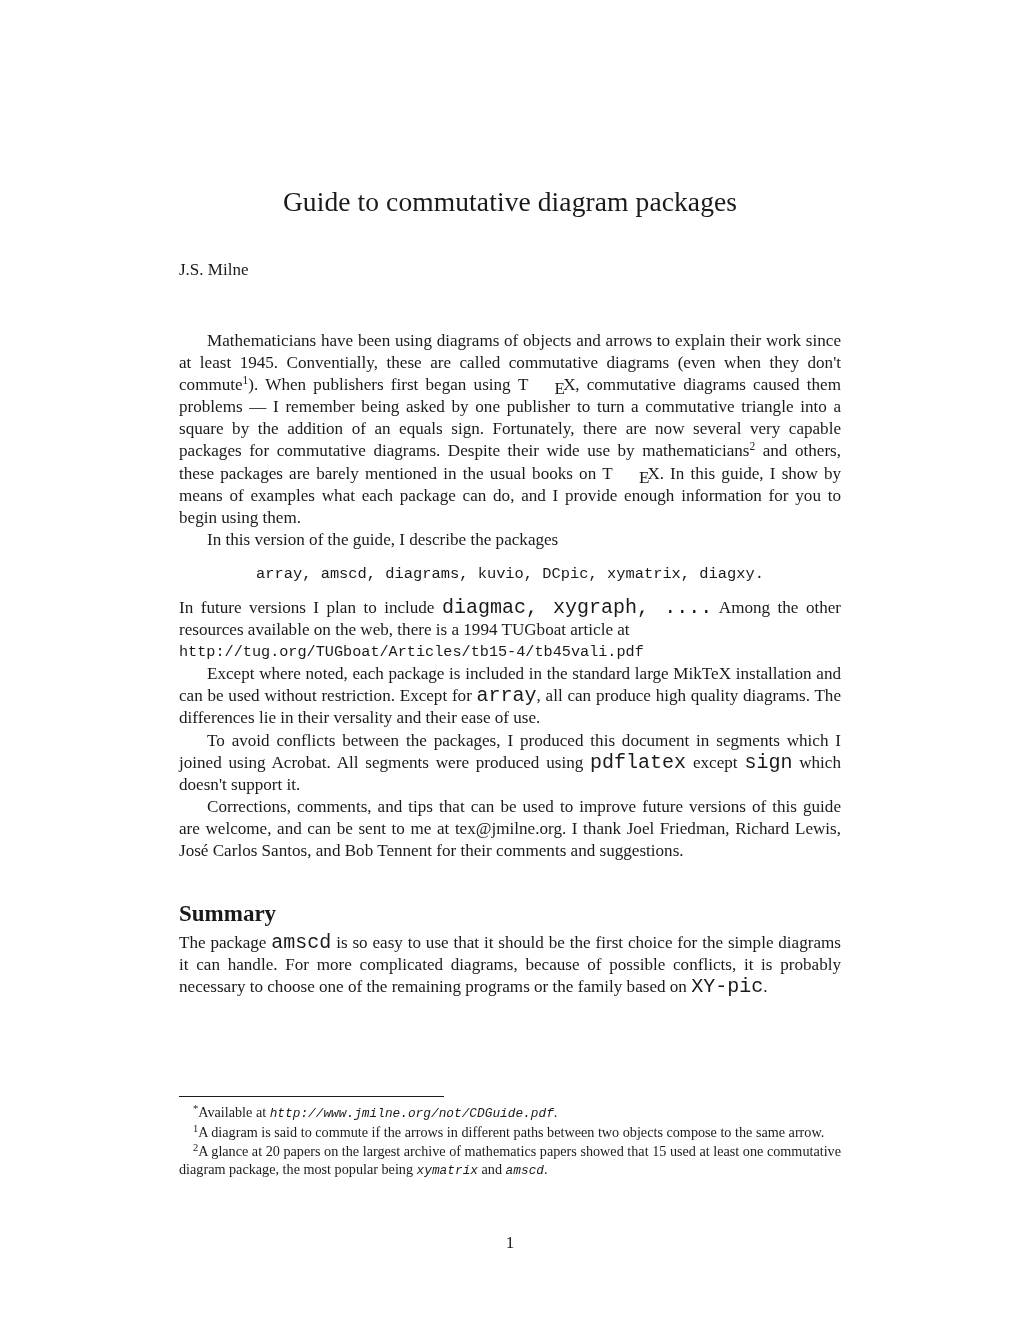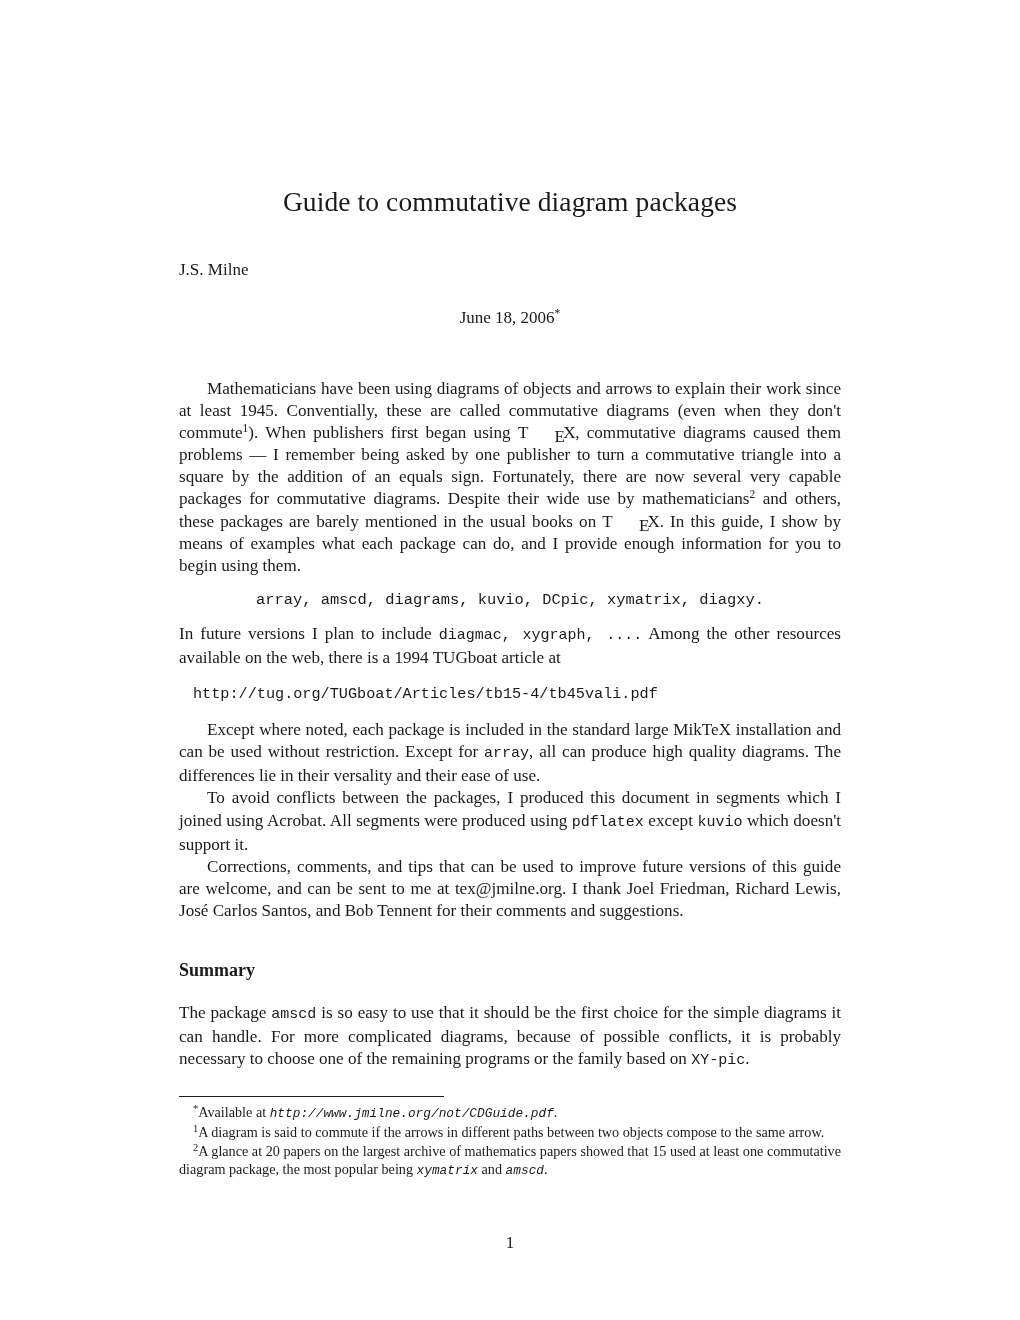--- a/index.html
+++ b/index.html
@@ -65,49 +65,49 @@
     text-align: center;
     font-family: "Liberation Mono", "DejaVu Sans Mono", monospace;
     font-size: 15.4px;
     margin-top: 14px;
     margin-bottom: 14px;
     letter-spacing: 0px;
   }
 
   code, .tt {
     font-family: "Liberation Mono", "DejaVu Sans Mono", monospace;
-    font-size: 15px;
+    font-size: 20px;
   }
   .url-line {
     font-family: "Liberation Mono", "DejaVu Sans Mono", monospace;
     font-size: 15.2px;
-    margin: 14px;
+    margin: 0;
     line-height: 22.1px;
   }
 
   sup.fnmark {
     font-size: 11.5px;
     vertical-align: 6px;
     line-height: 0;
   }
 
   
   .tex { white-space: nowrap; letter-spacing: -0.3px; }
   .tex .e {
     display: inline-block;
     transform: translateY(0.22em);
     margin: 0 -0.09em;
     font-size: 1em;
   }
 
   
   h2.section {
-    font-size: 18px;
+    font-size: 23px;
     font-weight: bold;
-    margin: 38px 0 20px 0;
+    margin: 38px 0 4px 0;
     line-height: 1.2;
   }
 
   
   .footnotes {
     position: absolute;
     left: 179px;
     top: 1096px;
     width: 662px;
   }
@@ -145,38 +145,36 @@
 <body>
 
 <div class="page">
 
   <div class="content">
 
     <h1 class="title">Guide to commutative diagram packages</h1>
 
     <div class="author">J.S. Milne</div>
 
-    <div class="date">
-      <span>June 18, 2006</span><sup class="fnmark">*</sup>
-    </div>
 
     <div class="body-start">
 
       <p class="para"><span>Mathematicians have been using diagrams of objects and arrows to explain their work since at least 1945. Conventially, these are called commutative diagrams (even when they don't commute</span><sup class="fnmark">1</sup><span>). When publishers first began using </span><span class="tex">T<span class="e">E</span>X</span><span>, commutative diagrams caused them problems — I remember being asked by one publisher to turn a commutative triangle into a square by the addition of an equals sign. Fortunately, there are now several very capable packages for commutative diagrams. Despite their wide use by mathematicians</span><sup class="fnmark">2</sup><span> and others, these packages are barely mentioned in the usual books on </span><span class="tex">T<span class="e">E</span>X</span><span>. In this guide, I show by means of examples what each package can do, and I provide enough information for you to begin using them.</span></p>
 
+      <p class="para">In this version of the guide, I describe the packages</p>
 
       <div class="centered-code">array, amscd, diagrams, kuvio, DCpic, xymatrix, diagxy.</div>
 
       <p class="para noindent"><span>In future versions I plan to include </span><code>diagmac, xygraph, ....</code><span> Among the other resources available on the web, there is a 1994 TUGboat article at</span></p>
 
       <p class="url-line">http://tug.org/TUGboat/Articles/tb15-4/tb45vali.pdf</p>
 
       <p class="para"><span>Except where noted, each package is included in the standard large MikTeX installation and can be used without restriction. Except for </span><code>array</code><span>, all can produce high quality diagrams. The differences lie in their versality and their ease of use.</span></p>
 
-      <p class="para"><span>To avoid conflicts between the packages, I produced this document in segments which I joined using Acrobat. All segments were produced using </span><code>pdflatex</code><span> except </span><code>kuvio</code><span> which doesn't support it.</span></p>
+      <p class="para"><span>To avoid conflicts between the packages, I produced this document in segments which I joined using Acrobat. All segments were produced using </span><code>pdflatex</code><span> except </span><code>sign</code><span> which doesn't support it.</span></p>
 
       <p class="para">Corrections, comments, and tips that can be used to improve future versions of this guide are welcome, and can be sent to me at tex@jmilne.org. I thank Joel Friedman, Richard Lewis, José Carlos Santos, and Bob Tennent for their comments and suggestions.</p>
 
       <h2 class="section">Summary</h2>
 
       <p class="para noindent"><span>The package </span><code>amscd</code><span> is so easy to use that it should be the first choice for the simple diagrams it can handle. For more complicated diagrams, because of possible conflicts, it is probably necessary to choose one of the remaining programs or the family based on </span><code>XY-pic</code><span>.</span></p>
 
     </div>
   </div>
 

